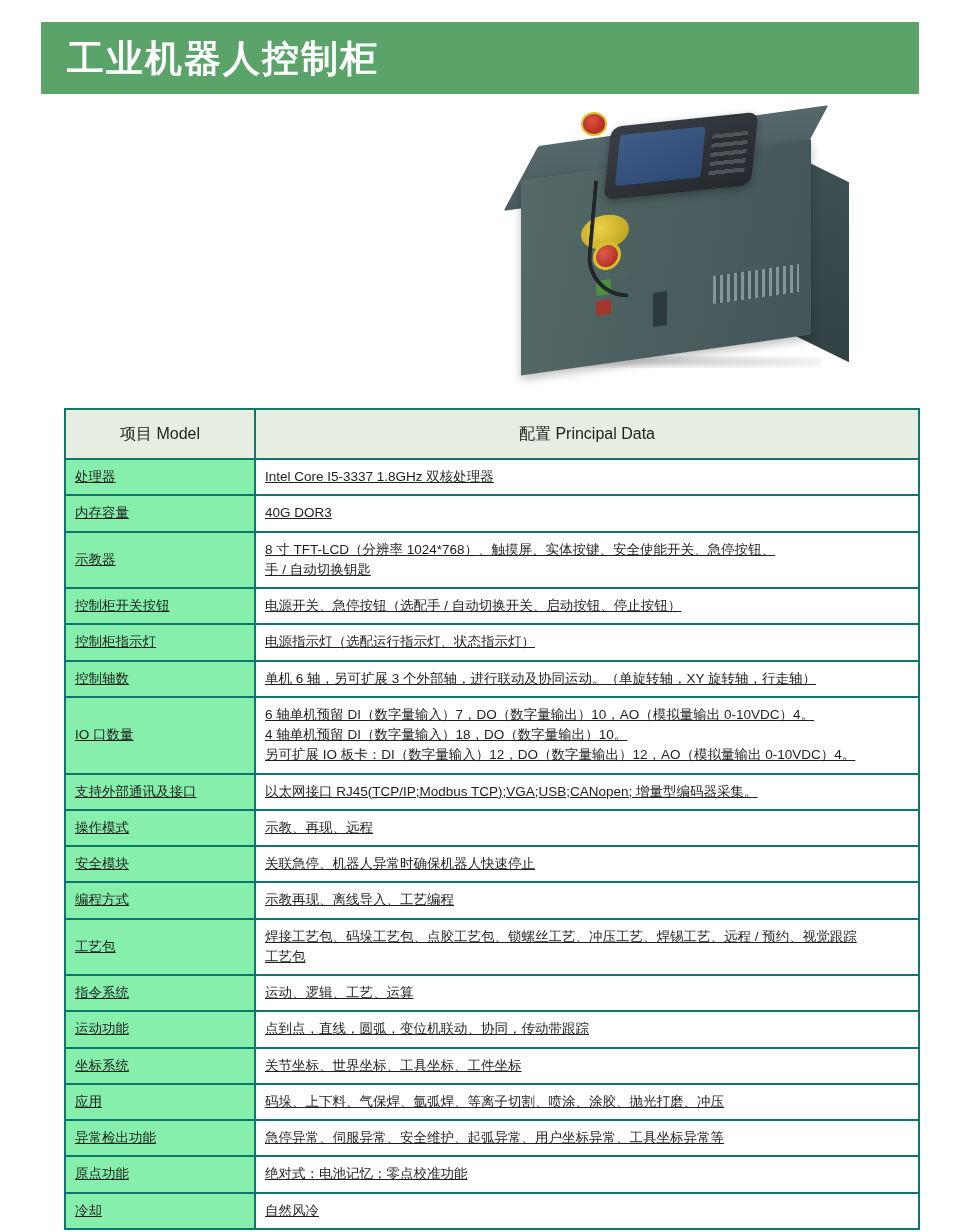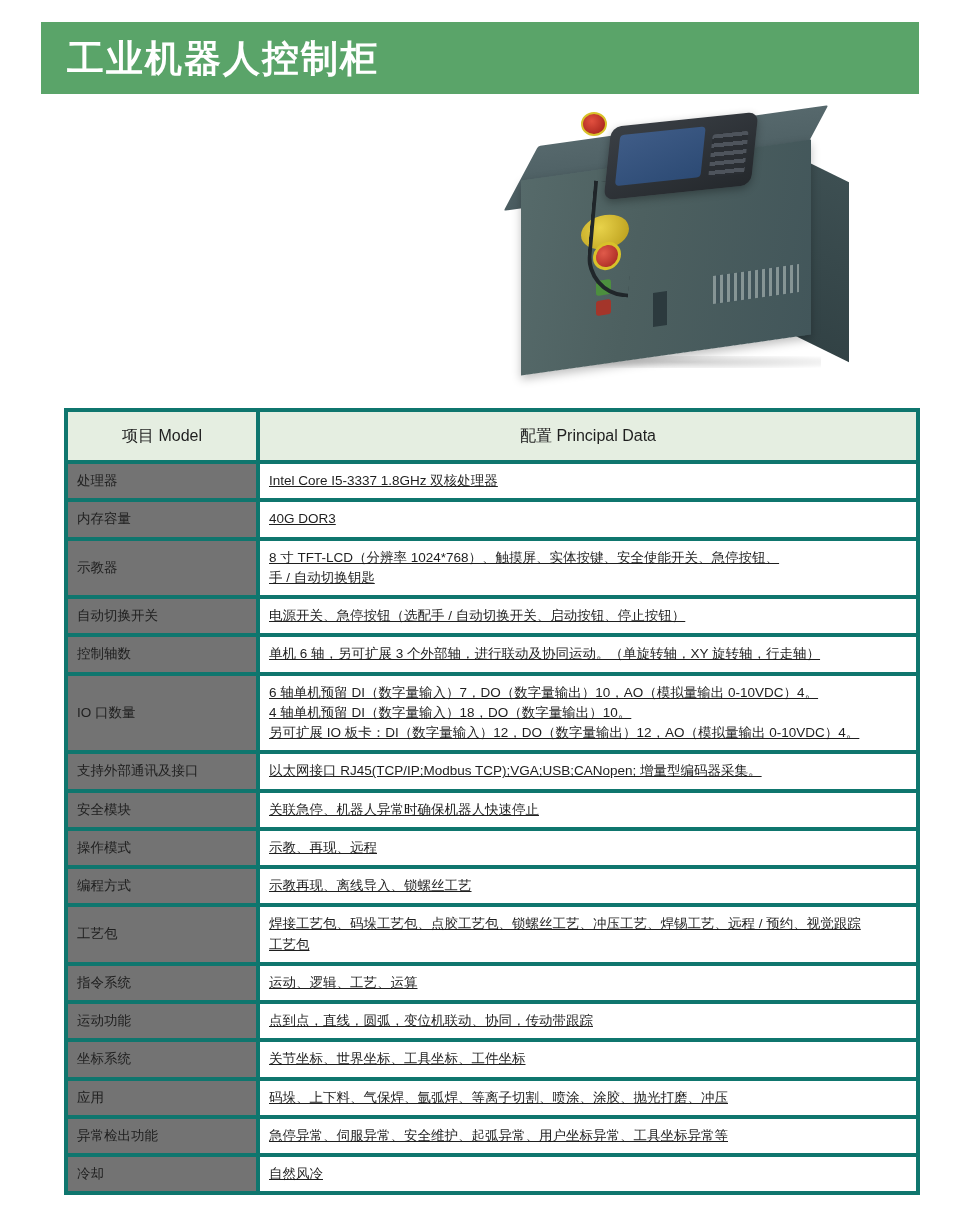--- a/index.html
+++ b/index.html
@@ -213,38 +213,39 @@
   .spec-table {
     position: absolute;
     left: 64px;
     top: 408px;
     width: 856px;
     border-collapse: collapse;
     table-layout: fixed;
     font-size: 13.5px;
   }
   .spec-table td {
-    border: 4px solid #0f766e;
+    border: 2px solid #0f766e;
     padding: 7px 9px;
     vertical-align: middle;
     line-height: 1.5;
   }
   .spec-table thead td {
     background: #e5eee1;
     text-align: center;
     font-size: 16px;
     padding: 12px 9px;
     color: #1f1f1f;
   }
   .col-label {
     width: 170px;
   }
   .cell-label {
-    background: #737373;
+    background: #86efac;
     color: #1f1f1f;
+    text-decoration: underline;
   }
   .cell-value {
     background: #ffffff;
     color: #1f1f1f;
   }
   .multiline {
     white-space: pre-line;
     text-decoration: underline;
   }
 </style>
@@ -293,48 +294,52 @@
       <tr>
         <td class="cell-label">内存容量</td>
         <td class="cell-value multiline">40G DOR3</td>
       </tr>
       <tr>
         <td class="cell-label">示教器</td>
         <td class="cell-value multiline">8 寸 TFT-LCD（分辨率 1024*768）、触摸屏、实体按键、安全使能开关、急停按钮、
 手 / 自动切换钥匙</td>
       </tr>
       <tr>
-        <td class="cell-label">自动切换开关</td>
+        <td class="cell-label">控制柜开关按钮</td>
         <td class="cell-value multiline">电源开关、急停按钮（选配手 / 自动切换开关、启动按钮、停止按钮）</td>
+      </tr>
+      <tr>
+        <td class="cell-label">控制柜指示灯</td>
+        <td class="cell-value multiline">电源指示灯（选配运行指示灯、状态指示灯）</td>
       </tr>
       <tr>
         <td class="cell-label">控制轴数</td>
         <td class="cell-value multiline">单机 6 轴，另可扩展 3 个外部轴，进行联动及协同运动。（单旋转轴，XY 旋转轴，行走轴）</td>
       </tr>
       <tr>
         <td class="cell-label">IO 口数量</td>
         <td class="cell-value multiline">6 轴单机预留 DI（数字量输入）7，DO（数字量输出）10，AO（模拟量输出 0-10VDC）4。
 4 轴单机预留 DI（数字量输入）18，DO（数字量输出）10。
 另可扩展 IO 板卡：DI（数字量输入）12，DO（数字量输出）12，AO（模拟量输出 0-10VDC）4。</td>
       </tr>
       <tr>
         <td class="cell-label">支持外部通讯及接口</td>
         <td class="cell-value multiline">以太网接口 RJ45(TCP/IP;Modbus TCP);VGA;USB;CANopen; 增量型编码器采集。</td>
       </tr>
       <tr>
+        <td class="cell-label">操作模式</td>
+        <td class="cell-value multiline">示教、再现、远程</td>
+      </tr>
+      <tr>
         <td class="cell-label">安全模块</td>
         <td class="cell-value multiline">关联急停、机器人异常时确保机器人快速停止</td>
       </tr>
       <tr>
-        <td class="cell-label">操作模式</td>
-        <td class="cell-value multiline">示教、再现、远程</td>
-      </tr>
-      <tr>
         <td class="cell-label">编程方式</td>
-        <td class="cell-value multiline">示教再现、离线导入、锁螺丝工艺</td>
+        <td class="cell-value multiline">示教再现、离线导入、工艺编程</td>
       </tr>
       <tr>
         <td class="cell-label">工艺包</td>
         <td class="cell-value multiline">焊接工艺包、码垛工艺包、点胶工艺包、锁螺丝工艺、冲压工艺、焊锡工艺、远程 / 预约、视觉跟踪
 工艺包</td>
       </tr>
       <tr>
         <td class="cell-label">指令系统</td>
         <td class="cell-value multiline">运动、逻辑、工艺、运算</td>
       </tr>
@@ -348,20 +353,24 @@
       </tr>
       <tr>
         <td class="cell-label">应用</td>
         <td class="cell-value multiline">码垛、上下料、气保焊、氩弧焊、等离子切割、喷涂、涂胶、抛光打磨、冲压</td>
       </tr>
       <tr>
         <td class="cell-label">异常检出功能</td>
         <td class="cell-value multiline">急停异常、伺服异常、安全维护、起弧异常、用户坐标异常、工具坐标异常等</td>
       </tr>
       <tr>
+        <td class="cell-label">原点功能</td>
+        <td class="cell-value multiline">绝对式：电池记忆；零点校准功能</td>
+      </tr>
+      <tr>
         <td class="cell-label">冷却</td>
         <td class="cell-value multiline">自然风冷</td>
       </tr>
 
     </tbody>
   </table>
 
 </div>
 
 </body></html>

